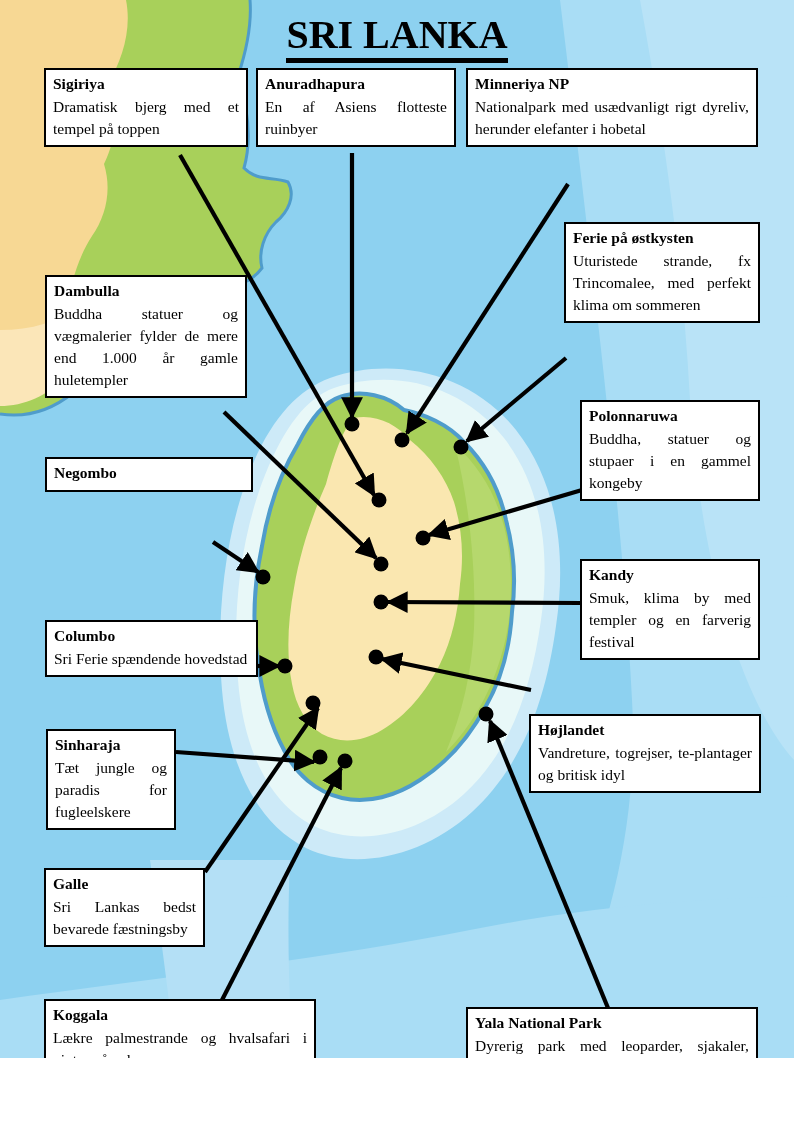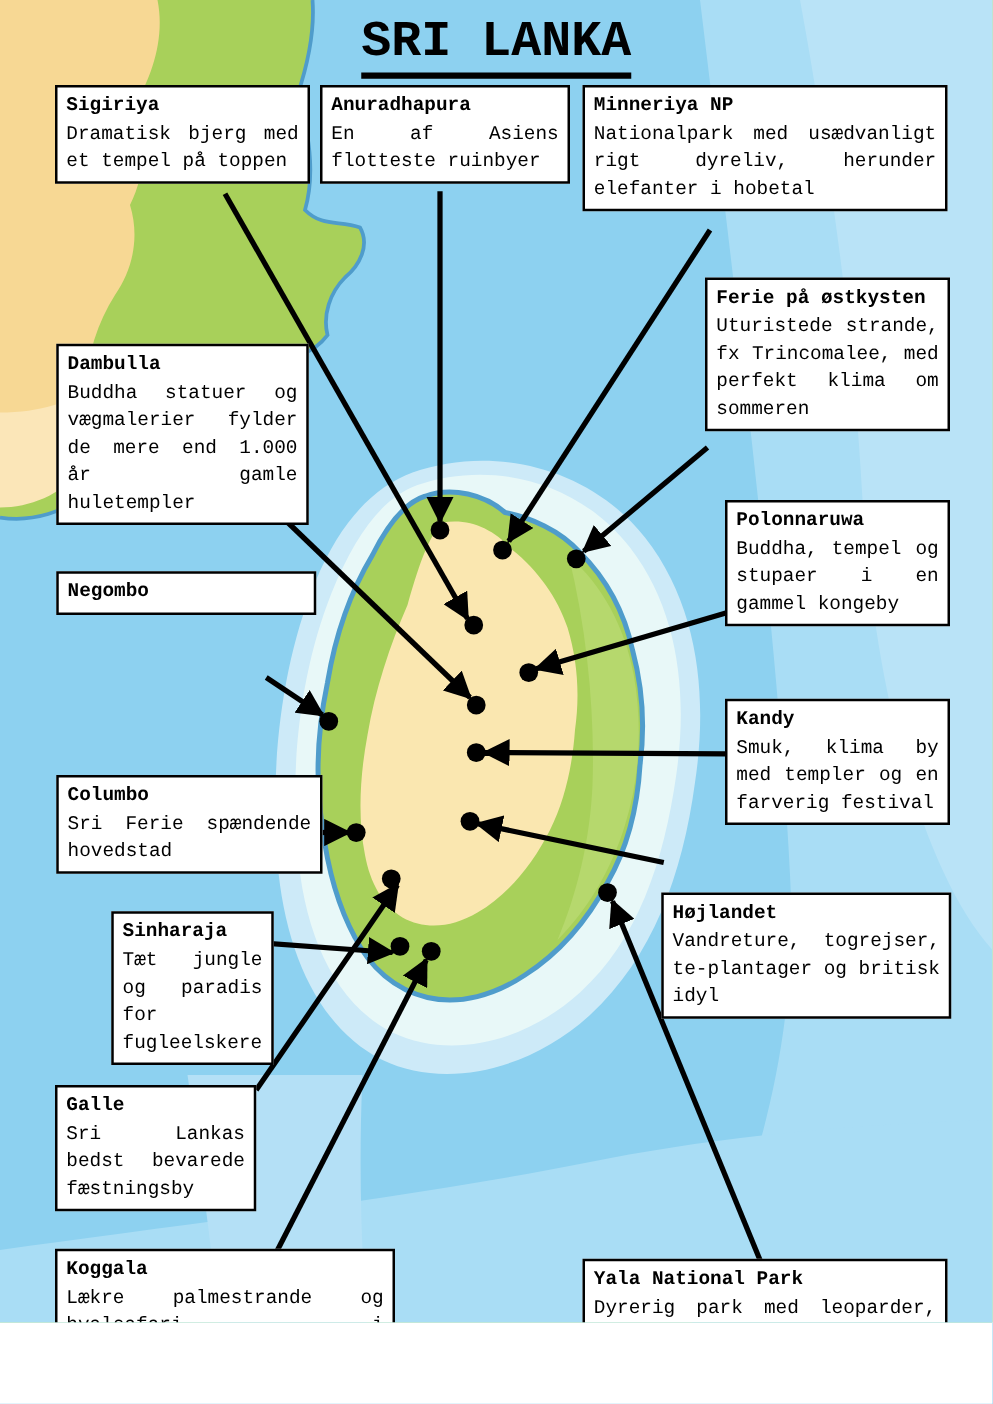--- a/index.html
+++ b/index.html
@@ -5,22 +5,22 @@
   html, body {
     margin: 0;
     padding: 0;
     background: #ffffff;
   }
   #page {
     position: relative;
     width: 794px;
     height: 1058px;
     overflow: hidden;
-    font-family: Liberation Mono, monospace;
-    background: #84cc16;
+    font-family: Liberation Serif, serif;
+    background: #8b5cf6;
   }
   #map-layer {
     position: absolute;
     left: 0; top: 0;
     width: 794px;
     height: 1123px;
   }
   #arrow-layer {
     position: absolute;
     left: 0; top: 0;
@@ -205,21 +205,21 @@
     <div class="body">Uturistede strande, fx Trincomalee, med perfekt klima om sommeren</div>
   </div>
 
   <div class="callout" style="left:45px;  top:275px; width:202px;">
     <div class="ttl">Dambulla</div>
     <div class="body">Buddha statuer og vægmalerier fylder de mere end 1.000 år gamle huletempler</div>
   </div>
 
   <div class="callout" style="left:580px; top:400px; width:180px;">
     <div class="ttl">Polonnaruwa</div>
-    <div class="body">Buddha, tempel og stupaer i en gammel kongeby</div>
+    <div class="body">Buddha, statuer og stupaer i en gammel kongeby</div>
   </div>
 
   <div class="callout nj" style="left:45px; top:457px; width:208px;">
     <div class="ttl">Negombo</div>
   </div>
 
   <div class="callout" style="left:580px; top:559px; width:180px;">
     <div class="ttl">Kandy</div>
     <div class="body">Smuk, klima by med templer og en farverig festival</div>
   </div>
@@ -227,21 +227,21 @@
   <div class="callout" style="left:45px;  top:620px; width:213px;">
     <div class="ttl">Columbo</div>
     <div class="body">Sri Ferie spændende hovedstad</div>
   </div>
 
   <div class="callout" style="left:529px; top:714px; width:232px;">
     <div class="ttl">Højlandet</div>
     <div class="body">Vandreture, togrejser, te-plantager og britisk idyl</div>
   </div>
 
-  <div class="callout" style="left:46px;  top:729px; width:130px;margin-left:43px;">
+  <div class="callout" style="left:46px;  top:729px; width:130px;">
     <div class="ttl">Sinharaja</div>
     <div class="body">Tæt jungle og paradis for fugleelskere</div>
   </div>
 
   <div class="callout" style="left:44px;  top:868px; width:161px;">
     <div class="ttl">Galle</div>
     <div class="body">Sri Lankas bedst bevarede fæstningsby</div>
   </div>
 
   <div class="callout" style="left:44px;  top:999px; width:272px;">

